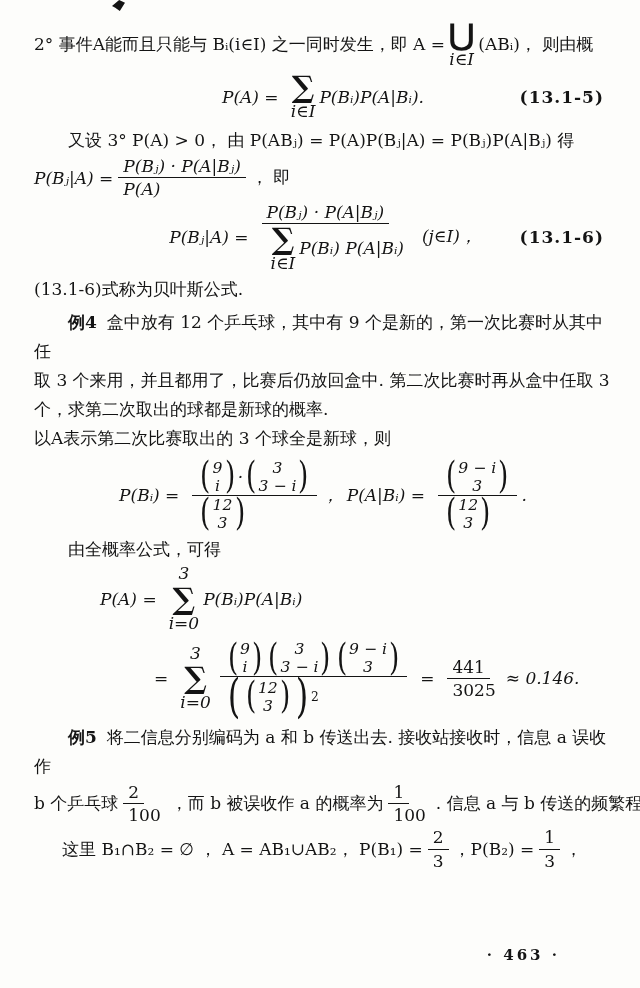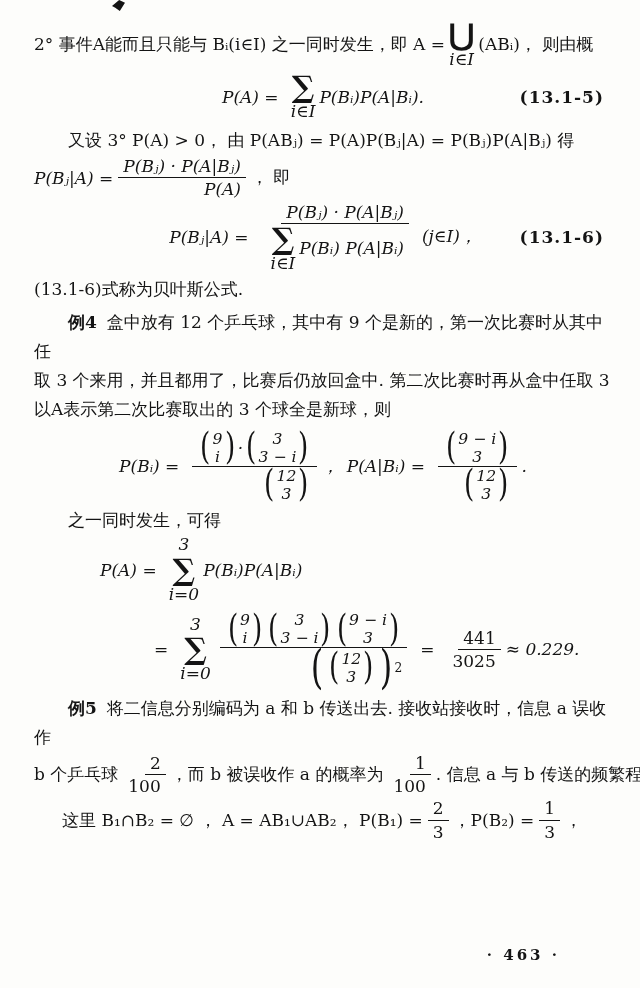--- a/index.html
+++ b/index.html
@@ -25,21 +25,21 @@
 
   
   .mrow{display:flex;align-items:center;white-space:nowrap;}
   .frow{display:flex;align-items:center;justify-content:center;position:relative;font-style:italic;white-space:nowrap;}
   .eq-label{position:absolute;right:8px;font-style:normal;font-weight:bold;letter-spacing:1px;}
   .math{font-style:italic;}
   .gap-r{margin-right:8px;}
   .gap-l{margin-left:8px;}
 
   
-  .frac{display:inline-flex;flex-direction:column;align-items:flex-end;margin:0 5px;line-height:1.3;}
+  .frac{display:inline-flex;flex-direction:column;align-items:flex-start;margin:0 5px;line-height:1.3;}
   .frac .num{padding:0 5px;border-bottom:1.5px solid #141414;}
   .frac .den{padding:0 5px;}
 
   
   .bigop{display:inline-flex;flex-direction:column;align-items:center;line-height:1;margin:0 4px;}
   .bigop .op{font-size:30px;font-weight:bold;font-style:normal;}
   .bigop .lim,.bigop .limtop{font-size:17px;font-style:italic;line-height:1.15;}
 
   
   .binom{display:inline-flex;align-items:center;margin:0 1px;font-style:italic;}
@@ -105,20 +105,21 @@
       </span>
     </span>
     <span class="math gap-l">(j∈I)，</span>
     <span class="eq-label">(13.1-6)</span>
   </div>
 
   <p class="mt2">(13.1-6)式称为贝叶斯公式.</p>
 
   <p class="indent mt4"><span class="tag">例4</span><span>盒中放有 12 个乒乓球，其中有 9 个是新的，第一次比赛时从其中任</span></p>
   <p>取 3 个来用，并且都用了，比赛后仍放回盒中.  第二次比赛时再从盒中任取 3</p>
+  <p>个，求第二次取出的球都是新球的概率.</p>
   <p>以A表示第二次比赛取出的 3 个球全是新球，则</p>
 
   <div class="frow mt2" style="min-height:80px;">
     <span class="math gap-r">P(Bᵢ) =</span>
     <span class="frac">
       <span class="num mrow">
         <span class="binom">
             <span class="col">
               <span>9</span>
               <span>i</span>
@@ -157,21 +158,21 @@
             <span class="col">
               <span>12</span>
               <span>3</span>
             </span>
           </span>
       </span>
     </span>
     <span>.</span>
   </div>
 
-  <p class="indent">之一同时发生，可得</p>
+  <p class="indent">由全概率公式，可得</p>
 
   <div class="mrow" style="min-height:50px;padding-left:66px;">
     <span class="math gap-r">P(A) =</span>
     <span class="bigop">
       <span class="limtop">3</span>
       <span class="op">∑</span>
       <span class="lim">i=0</span>
     </span>
     <span class="math">P(Bᵢ)P(A|Bᵢ)</span>
   </div>
@@ -213,21 +214,21 @@
             </span>
         </span>
         <span class="sup">2</span>
       </span>
     </span>
     <span class="math gap-r gap-l">=</span>
     <span class="frac">
       <span class="num">441</span>
       <span class="den">3025</span>
     </span>
-    <span class="math">≈ 0.229.</span>
+    <span class="math">≈ 0.146.</span>
   </div>
 
   <p class="indent mt4"><span class="tag">例5</span><span>将二信息分别编码为 a 和 b 传送出去.  接收站接收时，信息 a 误收作</span></p>
   <div class="mrow" style="min-height:44px;">
     <span>b 个乒乓球</span>
     <span class="frac">
       <span class="num">2</span>
       <span class="den">100</span>
     </span>
     <span>，而 b 被误收作 a 的概率为</span>

